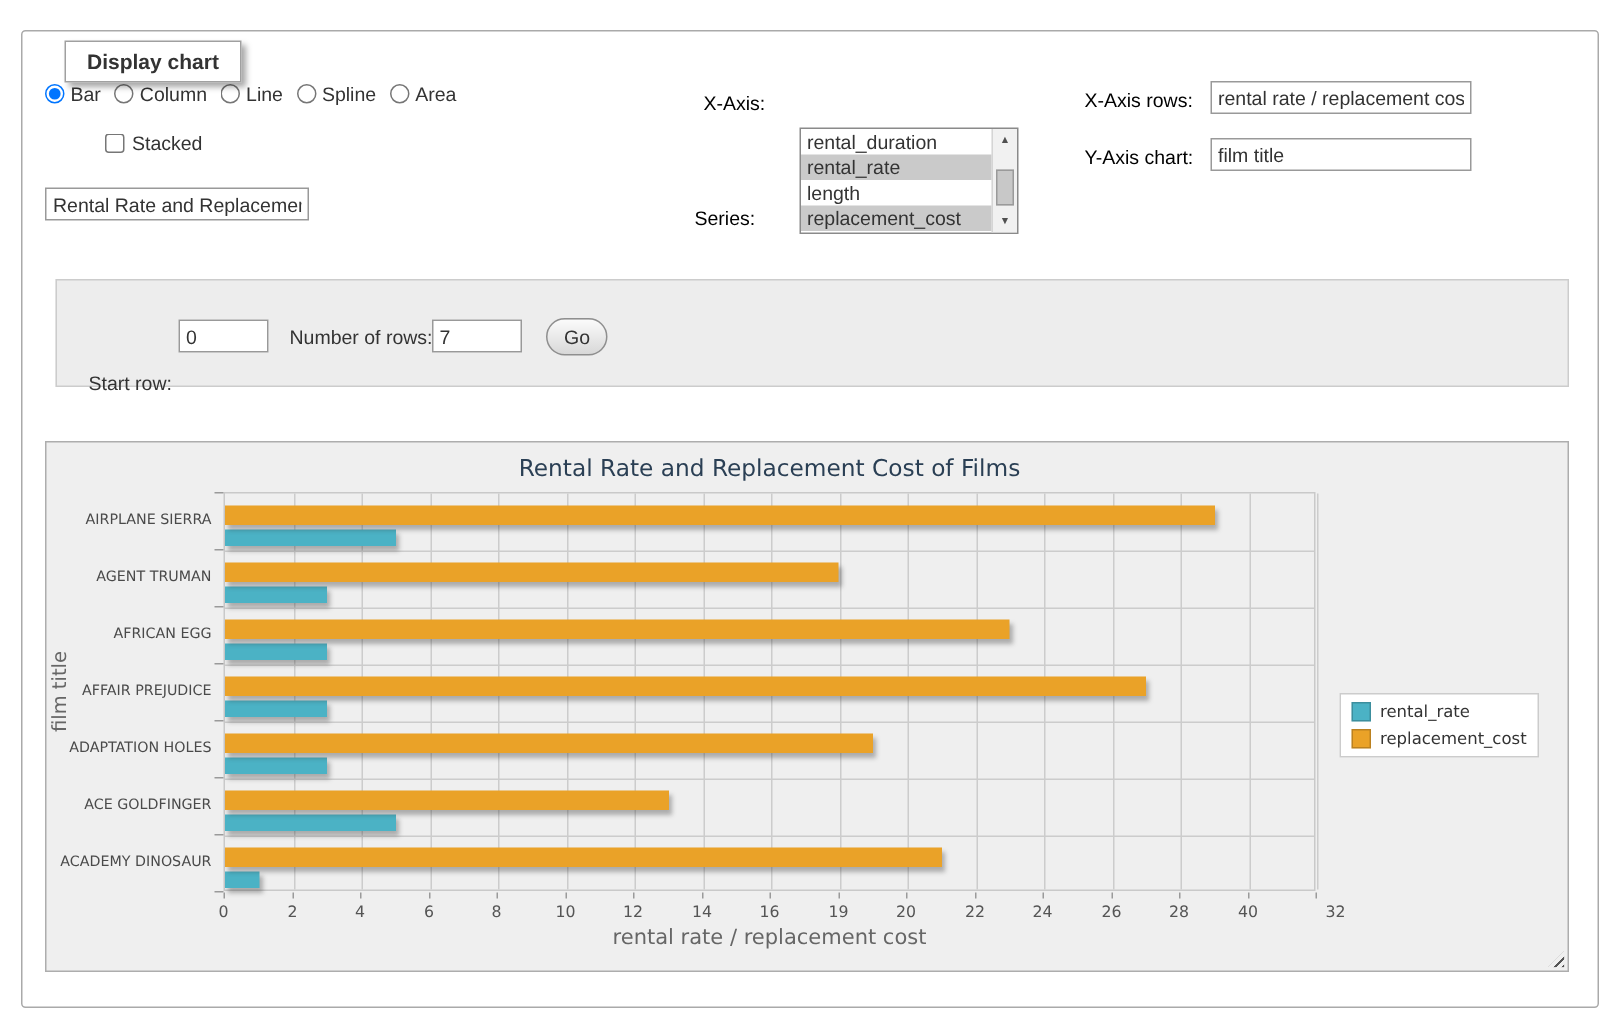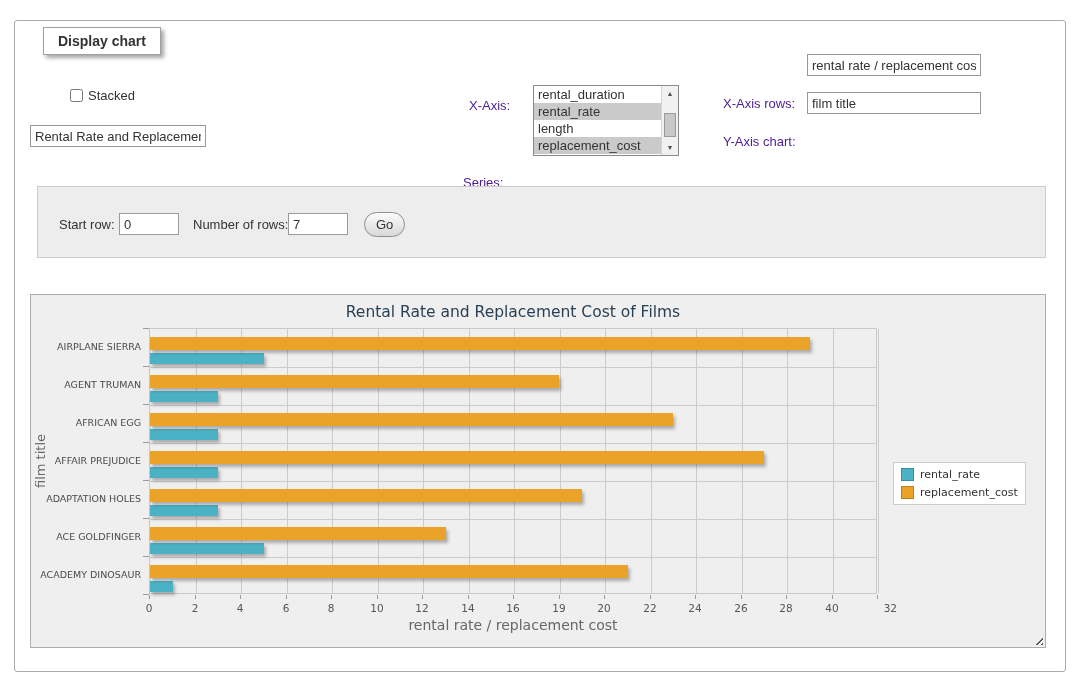--- a/index.html
+++ b/index.html
@@ -18,21 +18,21 @@
   .radio-row { position:absolute; left:30px; top:55px; display:flex; gap:9px; align-items:center; }
   .radio-item { display:flex; align-items:center; gap:4px; cursor:default; }
   .radio-item input { width:13px; height:13px; margin:0; }
   .check-row { position:absolute; left:30px; top:88px; display:flex; align-items:center; gap:5px;padding-left:40px; }
   .check-row input { width:13px; height:13px; margin:0; }
 
   input[type="text"] { border:1px solid #999; background:#fff; font-family:"Liberation Sans",sans-serif;
                        font-size:13px; color:#333; padding:2px 4px; }
   .title-input { position:absolute; left:30px; top:125px; width:176px; height:22px; }
 
-  .lbl { position:absolute; color:#4c1d95;margin-top:37px; }
+  .lbl { position:absolute; color:#000000; }
   .xaxis-lbl   { left:469px; top:61px; }
   .series-lbl  { left:463px; top:138px; }
   .xlabel-lbl  { left:723px; top:59px; }
   .ylabel-lbl  { left:723px; top:97px; }
 
   .select-box { position:absolute; left:530px; top:56px; width:153px; height:24px; background:#fff;
                 border:1px solid #999; }
   .select-box .sel-text { position:absolute; left:6px; top:4px; }
   .select-box .sel-arrow { position:absolute; right:7px; top:6px; font-size:9px; color:#000; }
 
@@ -48,21 +48,21 @@
   .lb-thumb { position:absolute; left:2px; top:27px; width:12px; height:24px; background:#c8c8c8;
               border:1px solid #9a9a9a; }
 
   .xlabel-input { position:absolute; left:807px; top:54px; width:174px; height:22px; }
   .ylabel-input { position:absolute; left:807px; top:92px; width:174px; height:22px; }
 
   
   .rows-panel { position:absolute; left:37px; top:186px; width:1009px; height:72px;
                 background:#ededed; border:1px solid #ccc; }
   .rows-panel .lbl2 { position:absolute; top:30px; color:#333; }
-  .startrow-lbl { left:21px; }
+  .startrow-lbl { left:21px;margin-top:31px; }
   .numrows-lbl { left:155px; }
   .startrow-input { position:absolute; left:81px; top:26px; width:60px; height:22px; }
   .numrows-input { position:absolute; left:250px; top:26px; width:60px; height:22px; }
   .go-btn { position:absolute; left:326px; top:25px; height:25px; padding:0 11px; font-size:13px;
             color:#333; background:linear-gradient(#fbfbfb,#d8d8d8); border:1px solid #8f8f8f;
             border-radius:13px; font-family:"Liberation Sans",sans-serif; }
 
   
   .chart-box { position:absolute; left:30px; top:294px; width:1016px; height:354px;
                background:#efefef; border:1px solid #adadad; font-family:"DejaVu Sans",sans-serif; }
@@ -92,20 +92,42 @@
                    clip-path:polygon(100% 0, 100% 100%, 0 100%); }
 </style>
 </head>
 <body>
 
 <div class="page">
   <div class="fieldset">
     <div class="legend-box">Display chart</div>
   </div>
 
+  <div class="radio-row">
+    <label class="radio-item">
+      <input type="radio" name="ctype" checked="" style="">
+      <span>Bar</span>
+    </label>
+    <label class="radio-item">
+      <input type="radio" name="ctype" style="">
+      <span>Column</span>
+    </label>
+    <label class="radio-item">
+      <input type="radio" name="ctype" style="">
+      <span>Line</span>
+    </label>
+    <label class="radio-item">
+      <input type="radio" name="ctype" style="">
+      <span>Spline</span>
+    </label>
+    <label class="radio-item">
+      <input type="radio" name="ctype" style="">
+      <span>Area</span>
+    </label>
+  </div>
 
   <label class="check-row">
     <input type="checkbox" id="stacked-cb" style="">
     <span>Stacked</span>
   </label>
 
   <input type="text" class="title-input" value="Rental Rate and Replacement Cost of Films" style="">
 
   <span class="lbl xaxis-lbl">X-Axis:</span>
 

